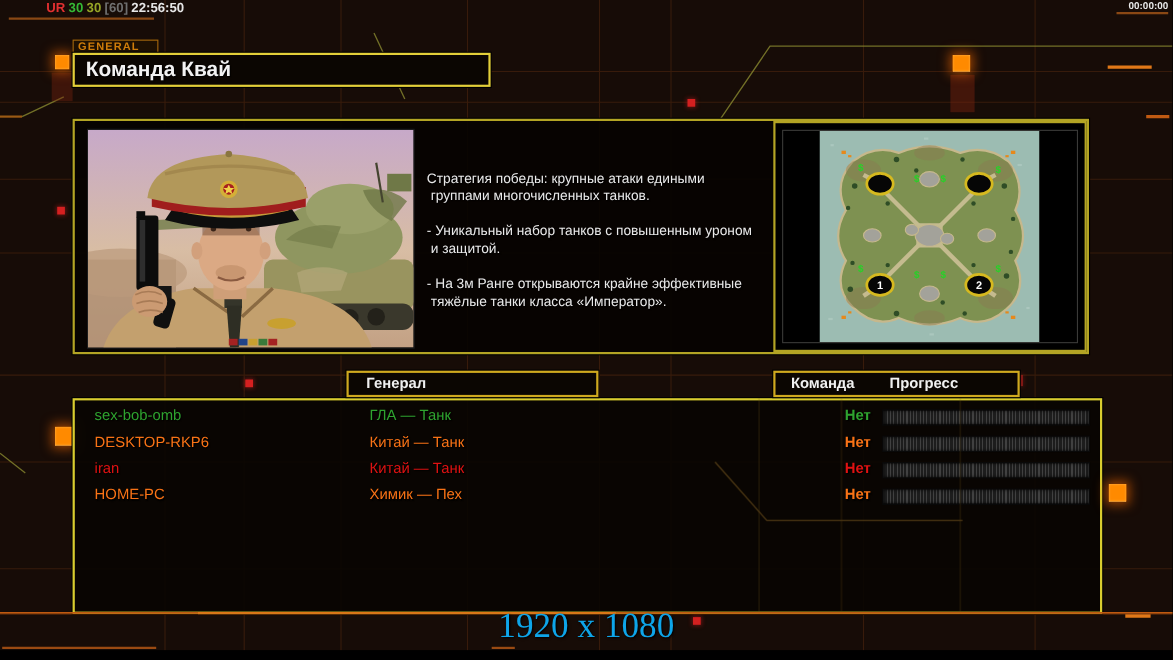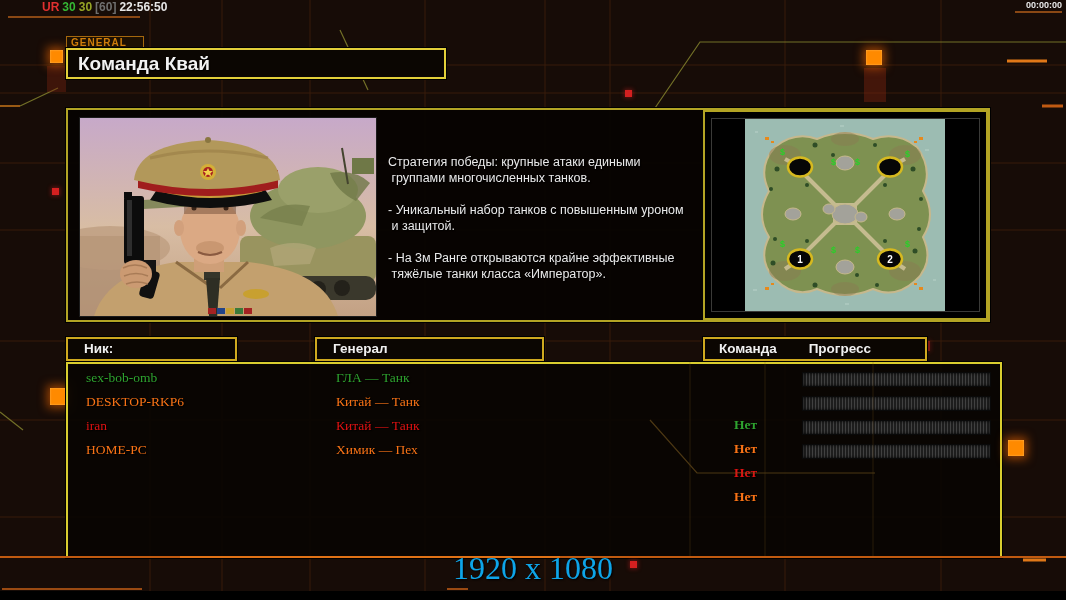--- a/index.html
+++ b/index.html
@@ -47,27 +47,27 @@
   
   .hdr{position:absolute;z-index:3;background:#0b0602;border:2px solid #cfa91f;box-shadow:0 0 0 1px #000;
     color:#f0f0f0;font-size:13.5px;font-weight:bold;}
   .hdr-nick{left:66px;top:337px;width:151px;height:20px;line-height:20px;padding-left:16px;}
   .hdr-general{left:315px;top:337px;width:209px;height:20px;line-height:20px;padding-left:16px;}
   .hdr-team{left:703px;top:337px;width:206px;height:20px;line-height:20px;padding-left:14px;}
   .hdr-team .prog-lbl{margin-left:28px;}
 
   
   .players-panel{position:absolute;left:66px;top:362px;width:932px;height:192px;z-index:2;
-    background:rgba(9,5,2,.92);border:2px solid #d9cd2f;box-shadow:0 0 0 1px #000;font-family:Liberation Serif, serif;}
+    background:rgba(9,5,2,.92);border:2px solid #d9cd2f;box-shadow:0 0 0 1px #000;}
   .rows{position:absolute;left:0;top:3px;right:0;}
   .player-row{position:relative;height:24px;font-size:13.5px;}
   .player-row span{position:absolute;top:3px;text-shadow:1px 1px 1px #000;}
   .p-nick{left:18px;}
   .p-gen{left:268px;}
-  .p-team{left:666px;font-weight:bold;margin-top:47px;}
+  .p-team{left:700px;font-weight:bold;}
   .p-bar{position:absolute;left:734px;top:5px;width:187px;height:13px;
     background:repeating-linear-gradient(90deg,#414141 0px,#414141 1px,#1d1d1d 1px,#1d1d1d 3px);
     border:1px solid #090909;box-shadow:inset 0 0 3px #000;}
 
   
   .resolution{position:absolute;left:50%;top:550px;transform:translateX(-50%);z-index:6;
     font-family:"Liberation Serif",serif;font-size:32px;color:#0ea5e9;text-shadow:1px 1px 2px #000;}
   .bottom-bar{position:absolute;left:0;top:591px;width:1066px;height:9px;background:#000;z-index:5;}
 </style>
 </head>
@@ -313,21 +313,20 @@
           <ellipse cx="145" cy="48" rx="12" ry="9.5" fill="#060606" stroke="#d6b91f" stroke-width="2.5"></ellipse>
           <ellipse cx="55" cy="140" rx="12" ry="9.5" fill="#060606" stroke="#d6b91f" stroke-width="2.5"></ellipse>
           <ellipse cx="145" cy="140" rx="12" ry="9.5" fill="#060606" stroke="#d6b91f" stroke-width="2.5"></ellipse>
           <text x="55" y="144" text-anchor="middle" font-family="Liberation Sans,sans-serif" font-size="10" font-weight="bold" fill="#fff">1</text>
           <text x="145" y="144" text-anchor="middle" font-family="Liberation Sans,sans-serif" font-size="10" font-weight="bold" fill="#fff">2</text>
         </g>
       </svg>
     </div>
   </div>
 
-  <div class="hdr hdr-nick">Ник:</div>
   <div class="hdr hdr-team">
     <span>Команда</span>
     <span class="prog-lbl">Прогресс</span>
   </div>
   <div class="hdr hdr-general">Генерал</div>
 
   <div class="players-panel">
     <div class="rows">
     <div class="player-row" style="color: rgb(47, 163, 47);">
       <span class="p-nick">sex-bob-omb</span>

